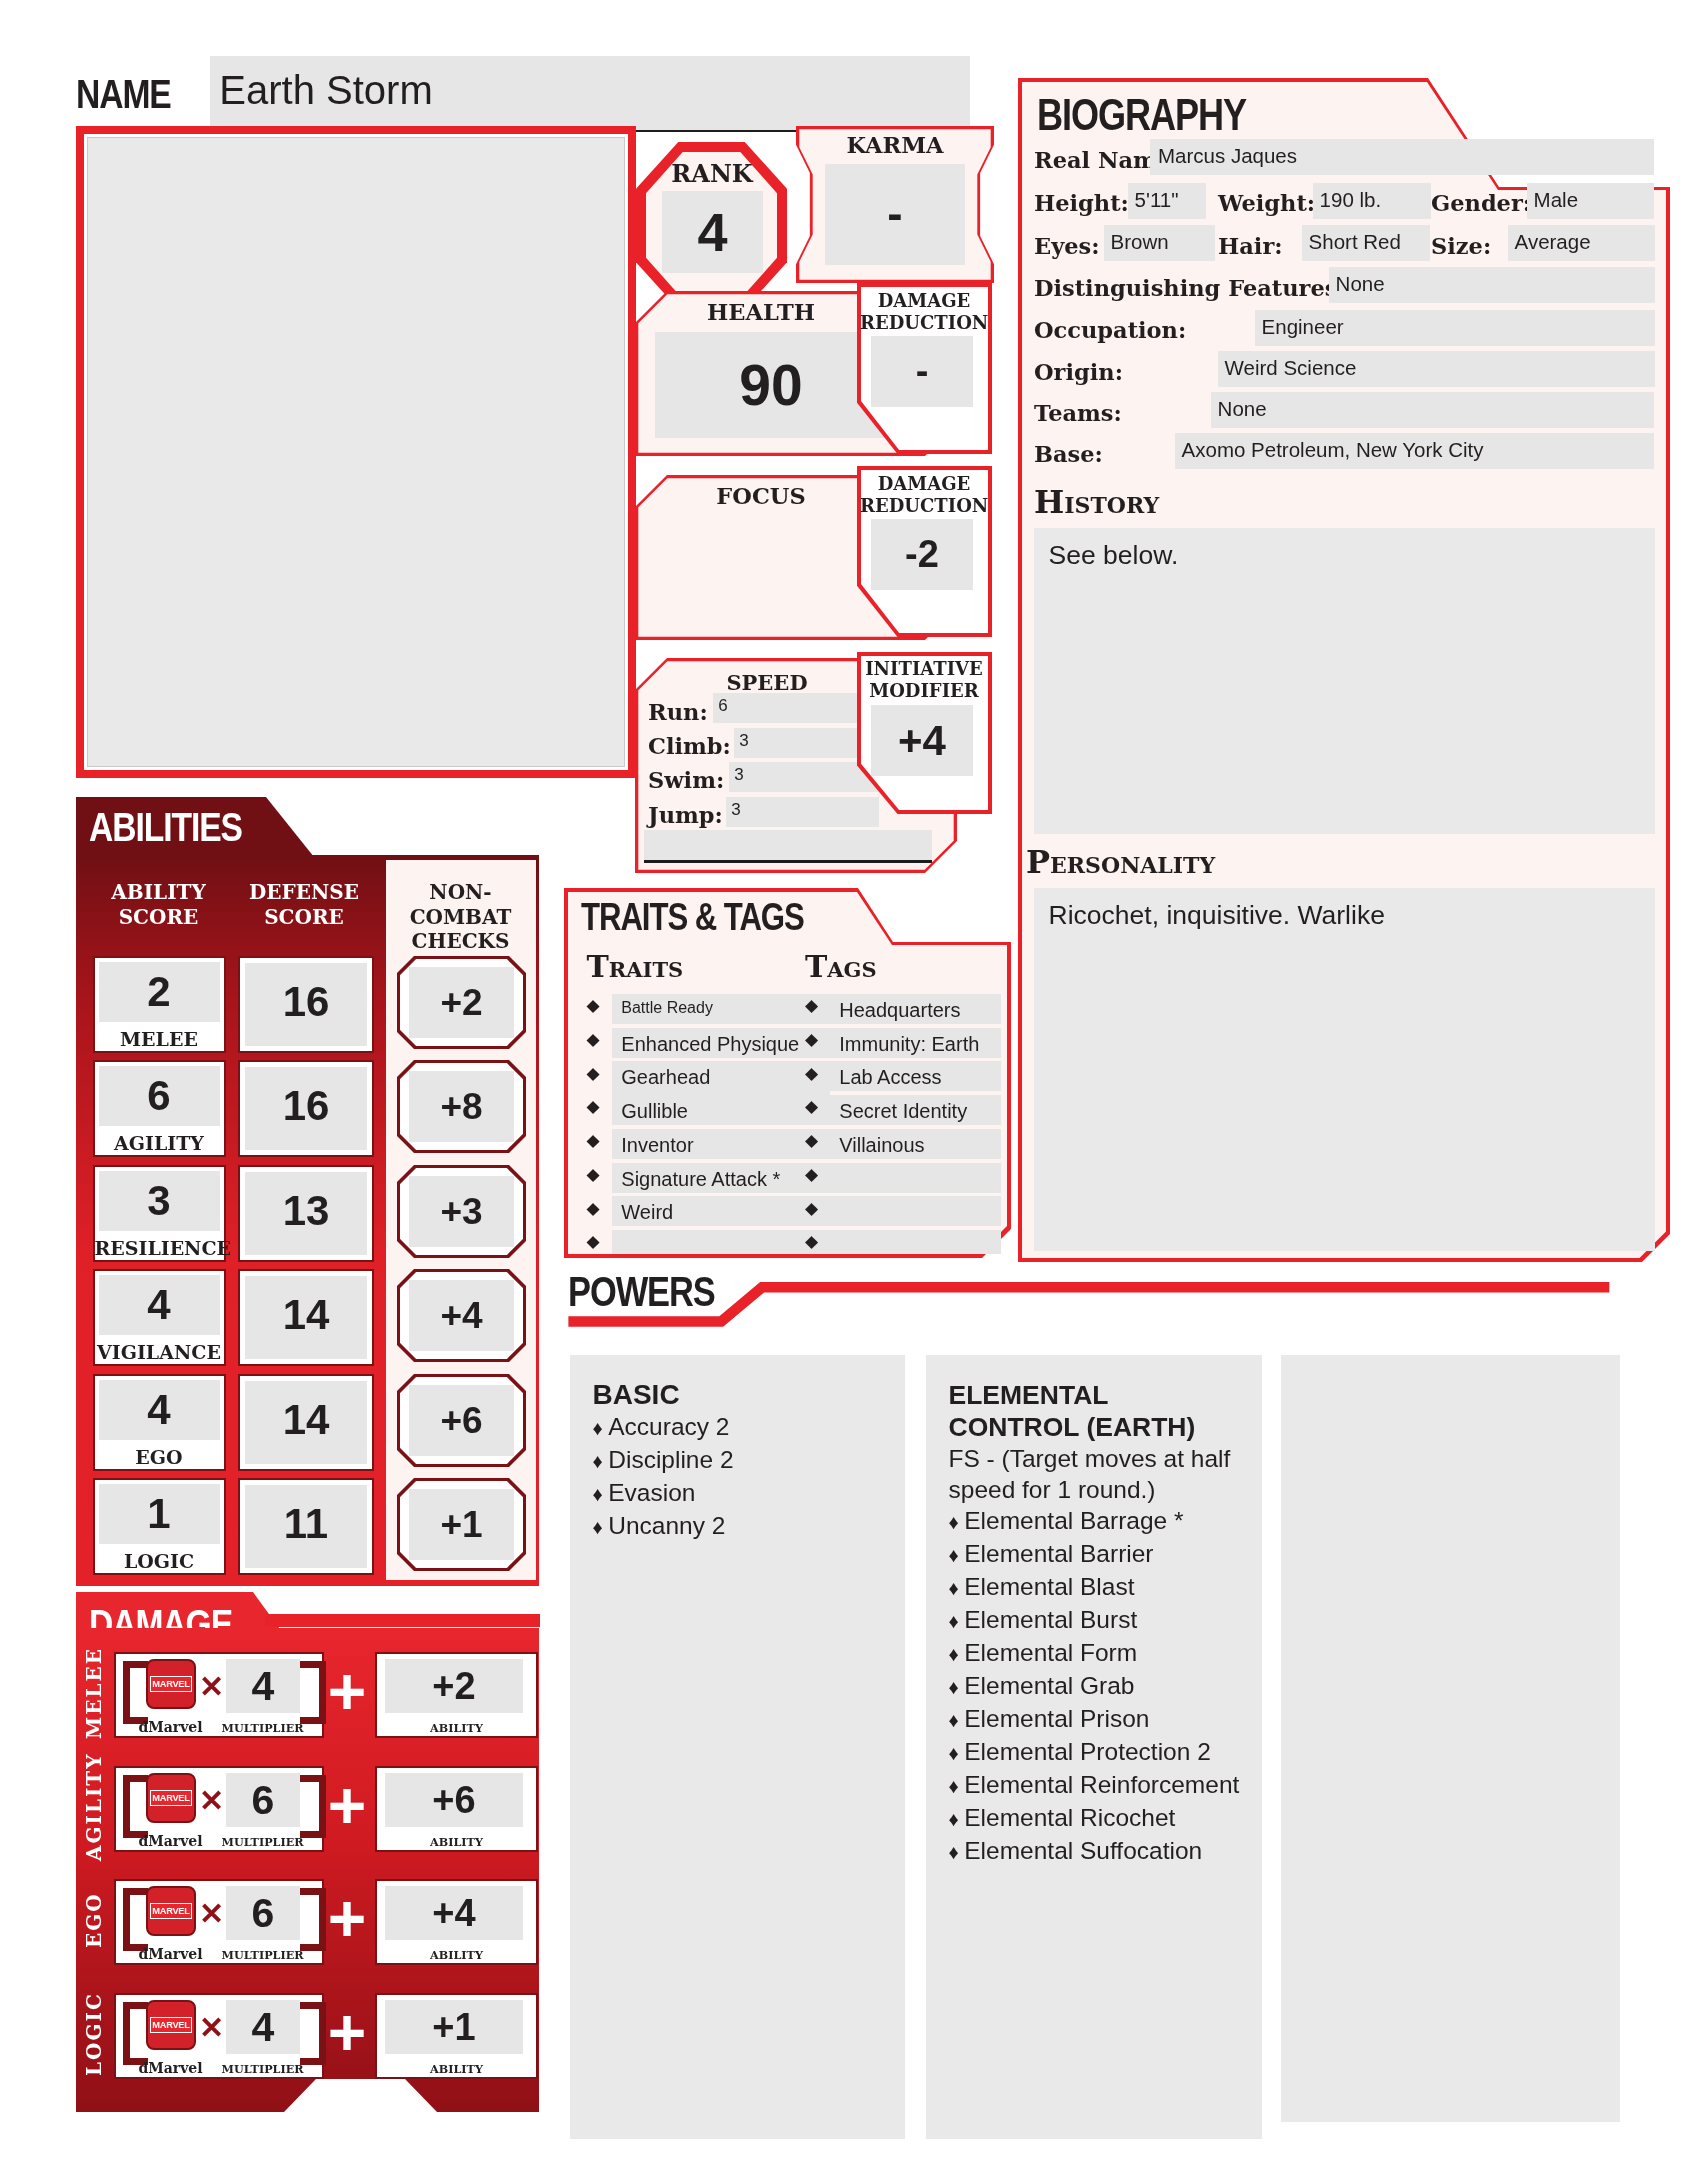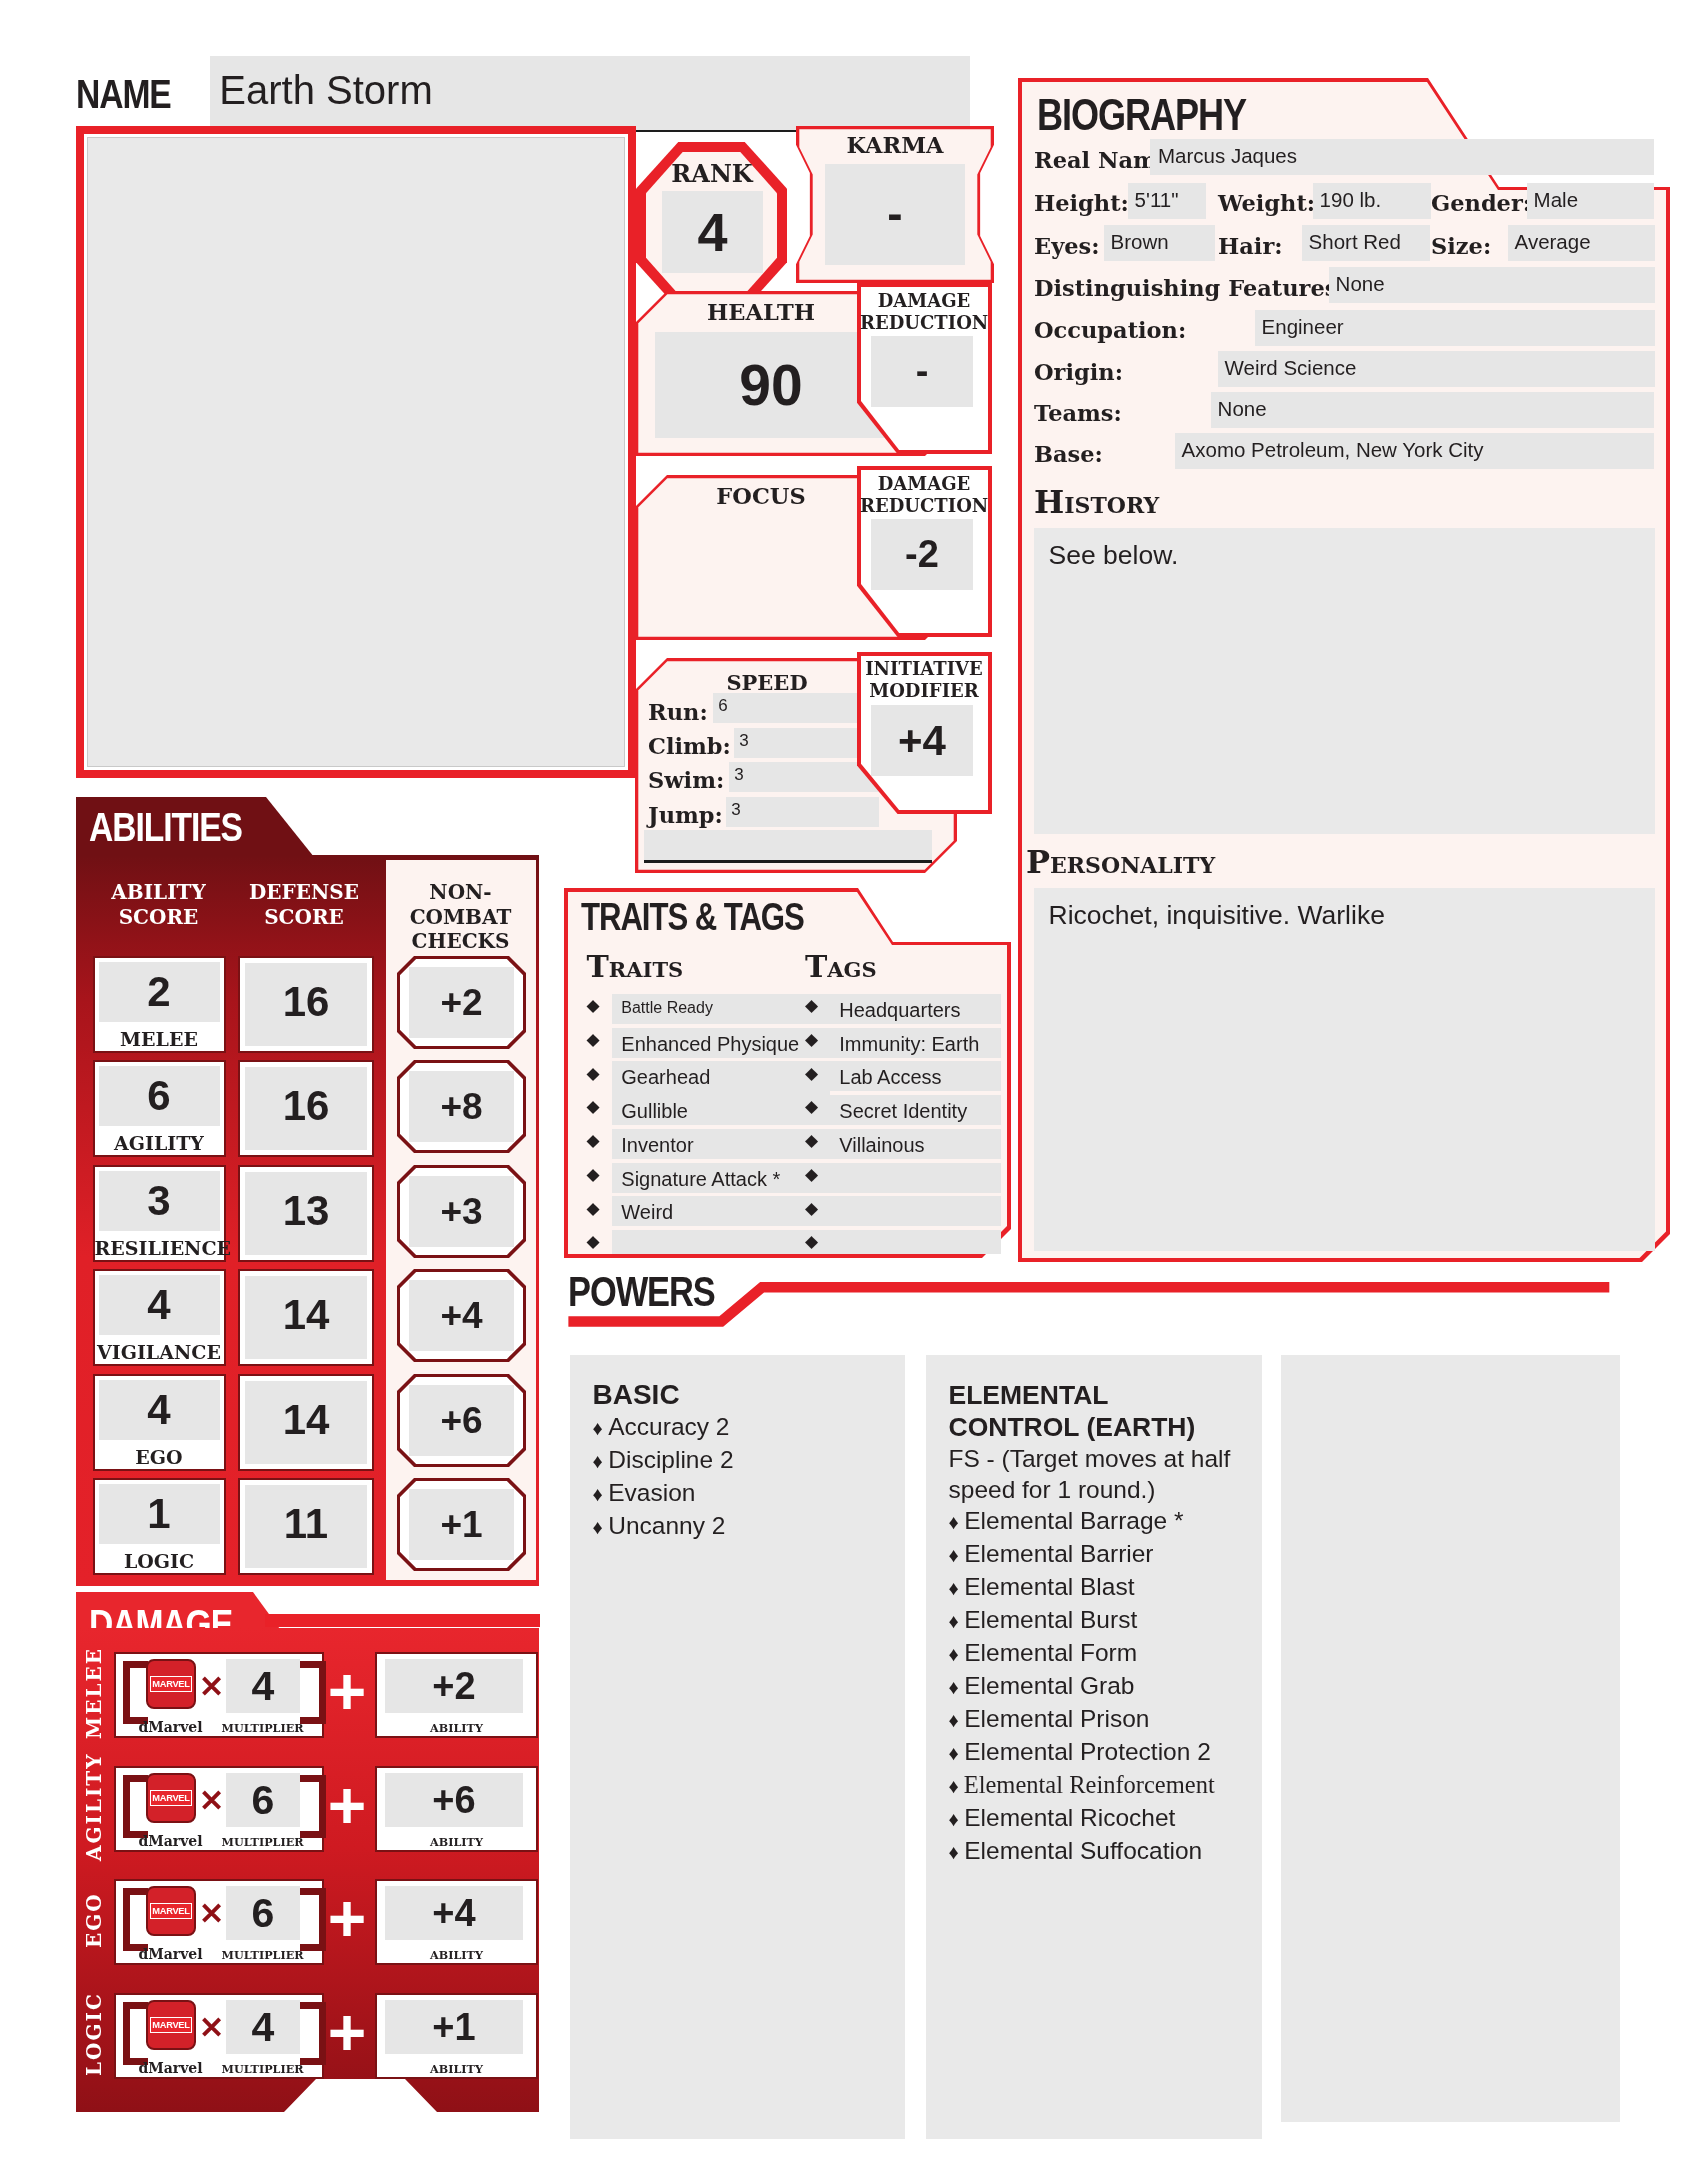--- a/index.html
+++ b/index.html
@@ -357,21 +357,21 @@
       <div style="font-size:26.5px;font-weight:700;line-height:32px;">ELEMENTAL CONTROL (EARTH)</div>
       <div style="font-size:24.5px;line-height:31px;">FS - (Target moves at half speed for 1 round.)</div>
       <div class="pw-item" style="font-size:24.5px;line-height:31px;">Elemental Barrage *</div>
       <div class="pw-item" style="font-size:24.5px;line-height:31px;">Elemental Barrier</div>
       <div class="pw-item" style="font-size:24.5px;line-height:31px;">Elemental Blast</div>
       <div class="pw-item" style="font-size:24.5px;line-height:31px;">Elemental Burst</div>
       <div class="pw-item" style="font-size:24.5px;line-height:31px;">Elemental Form</div>
       <div class="pw-item" style="font-size:24.5px;line-height:31px;">Elemental Grab</div>
       <div class="pw-item" style="font-size:24.5px;line-height:31px;">Elemental Prison</div>
       <div class="pw-item" style="font-size:24.5px;line-height:31px;">Elemental Protection 2</div>
-      <div class="pw-item" style="font-size:24.5px;line-height:31px;font-family:Liberation Serif, serif;">Elemental Reinforcement</div>
+      <div class="pw-item" style="font-size:24.5px;line-height:31px;">Elemental Reinforcement</div>
       <div class="pw-item" style="font-size:24.5px;line-height:31px;">Elemental Ricochet</div>
       <div class="pw-item" style="font-size:24.5px;line-height:31px;">Elemental Suffocation</div>
     </div>
   </div>
 
   <div class="abs" style="left:1281px;top:1355px;width:339px;height:767px;background:#e9e9e9;"></div>
 
   <div class="abs clip-tab" style="left:76px;top:1592px;width:225px;height:66px;background:#e8262d;">
     <div class="abs cond" style="left:13.2px;top:9.3px;font-size:41px;color:#fff;">DAMAGE</div>
   </div>

